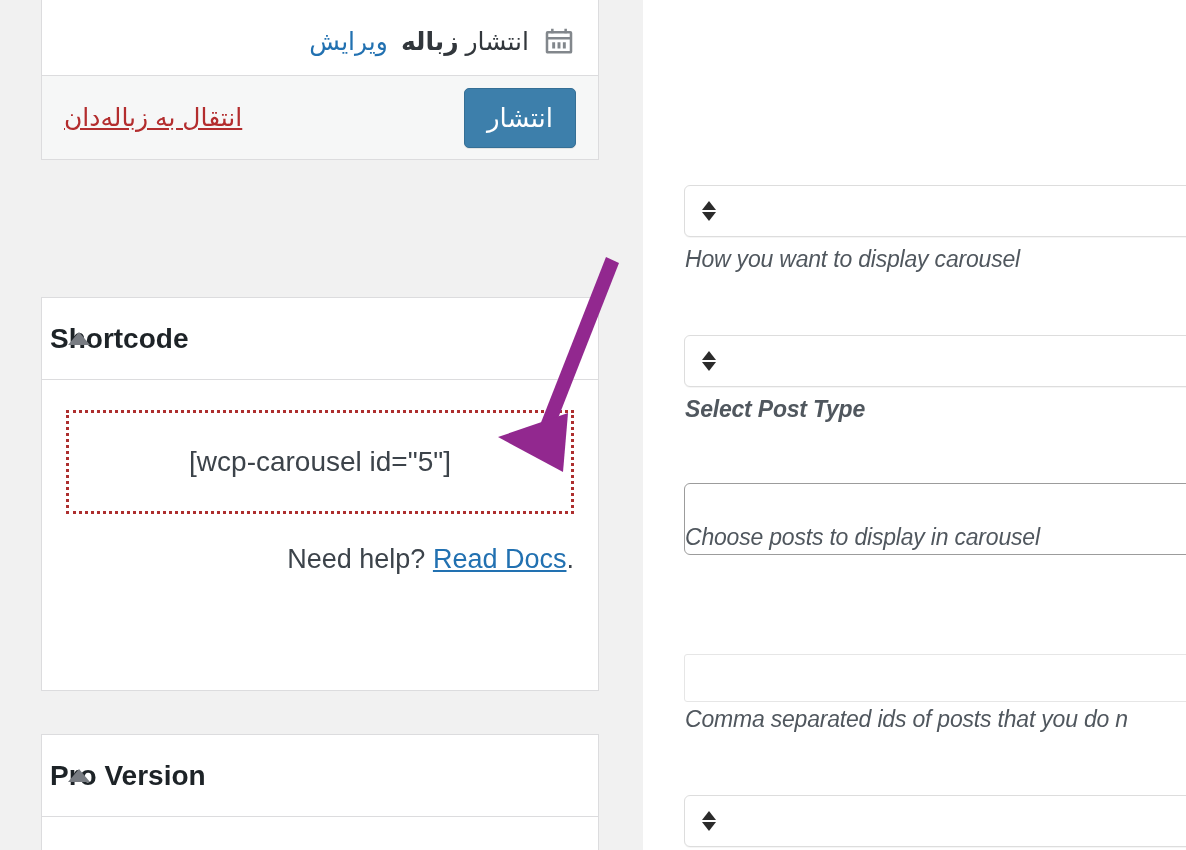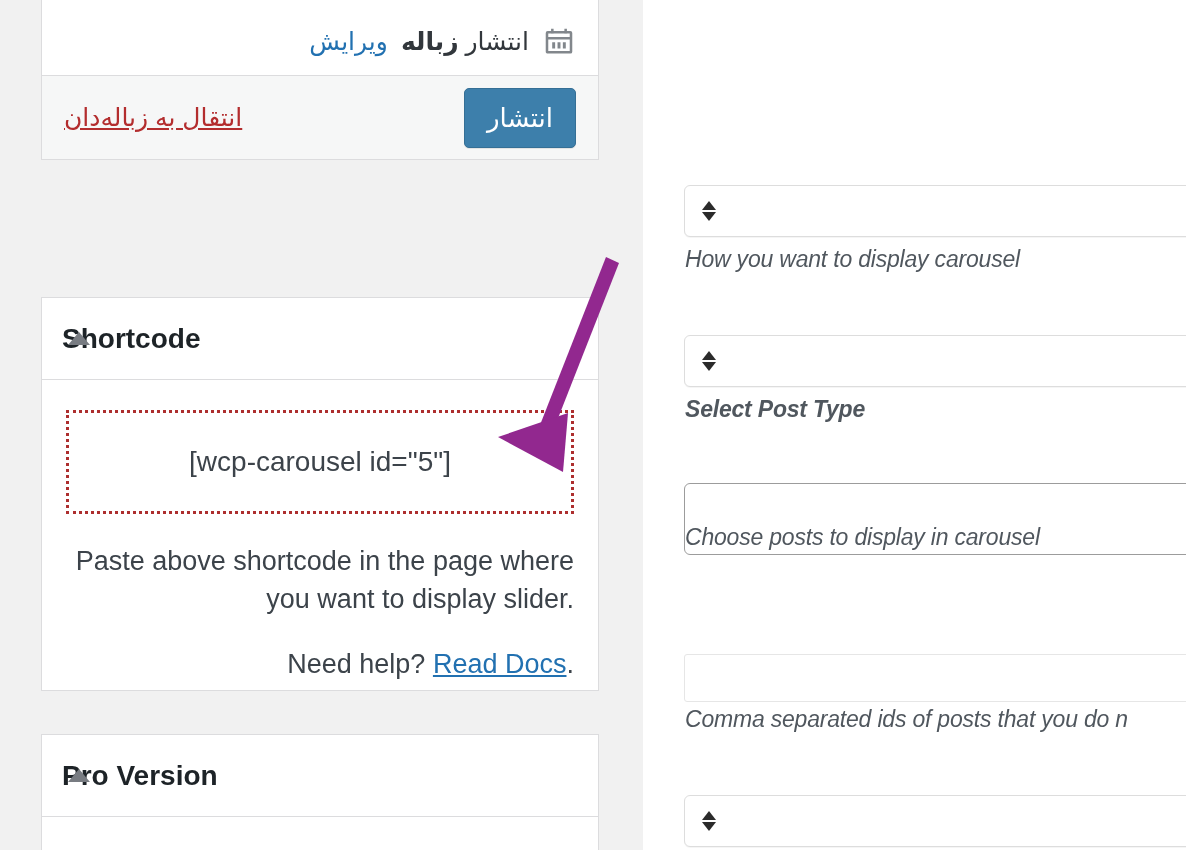--- a/index.html
+++ b/index.html
@@ -198,21 +198,21 @@
   }
 
   
   .pb-header {
     position: relative;
     height: 82px;
     box-sizing: border-box;
     border-bottom: 1px solid #dcdcde;
     display: flex;
     align-items: center;
-    padding: 0 20px;
+    padding: 0 8px;
   }
   .pb-title {
     font-size: 28px;
     font-weight: 700;
     color: #1d2327;
     direction: ltr;
     margin-right: auto;
     white-space: nowrap;
   }
   .pb-toggle {
@@ -371,21 +371,20 @@
       <div class="pb-header">
         <span class="pb-toggle">
             <span class="caret-up"></span>
           </span>
         <span class="pb-title">Shortcode</span>
       </div>
       <div class="pb-body">
         <div class="shortcode-field">
           <span class="shortcode-text">[wcp-carousel id="5"]</span>
         </div>
-        <p class="sc-note">Paste above shortcode in the page where you want to display slider.</p>
         <p class="sc-help"><span>Need help?</span> <a>Read Docs</a><span>.</span></p>
       </div>
     </div>
 
     <div class="postbox pro-box">
       <div class="pb-header">
         <span class="pb-toggle">
             <span class="caret-up"></span>
           </span>
         <span class="pb-title">Pro Version</span>

